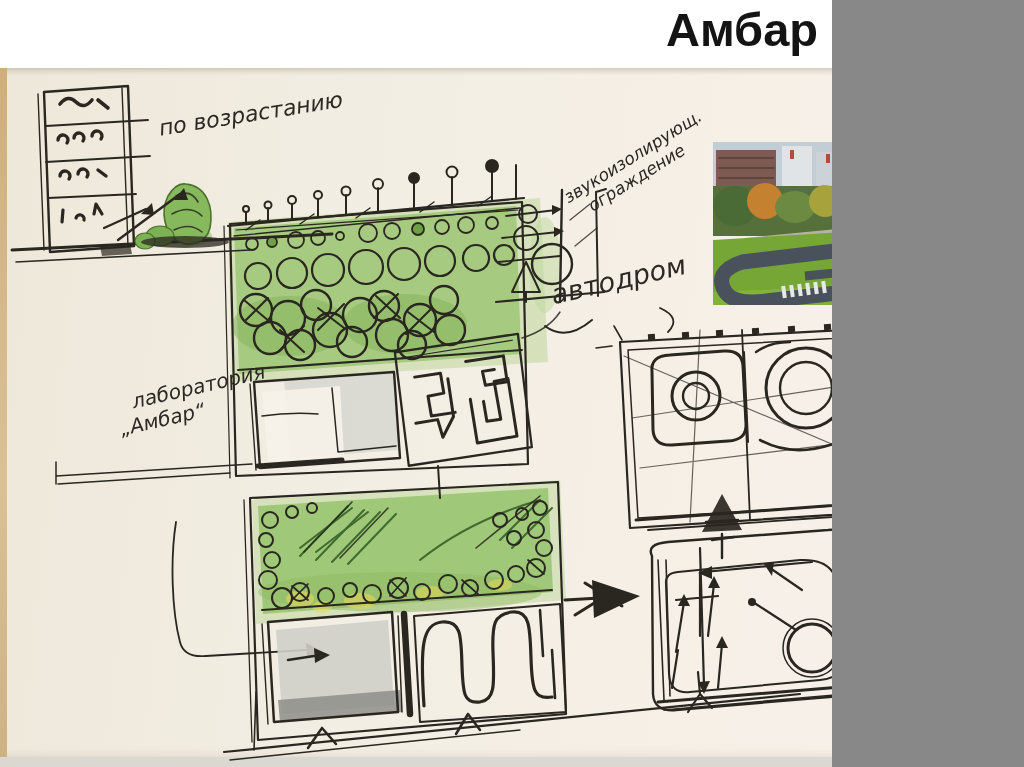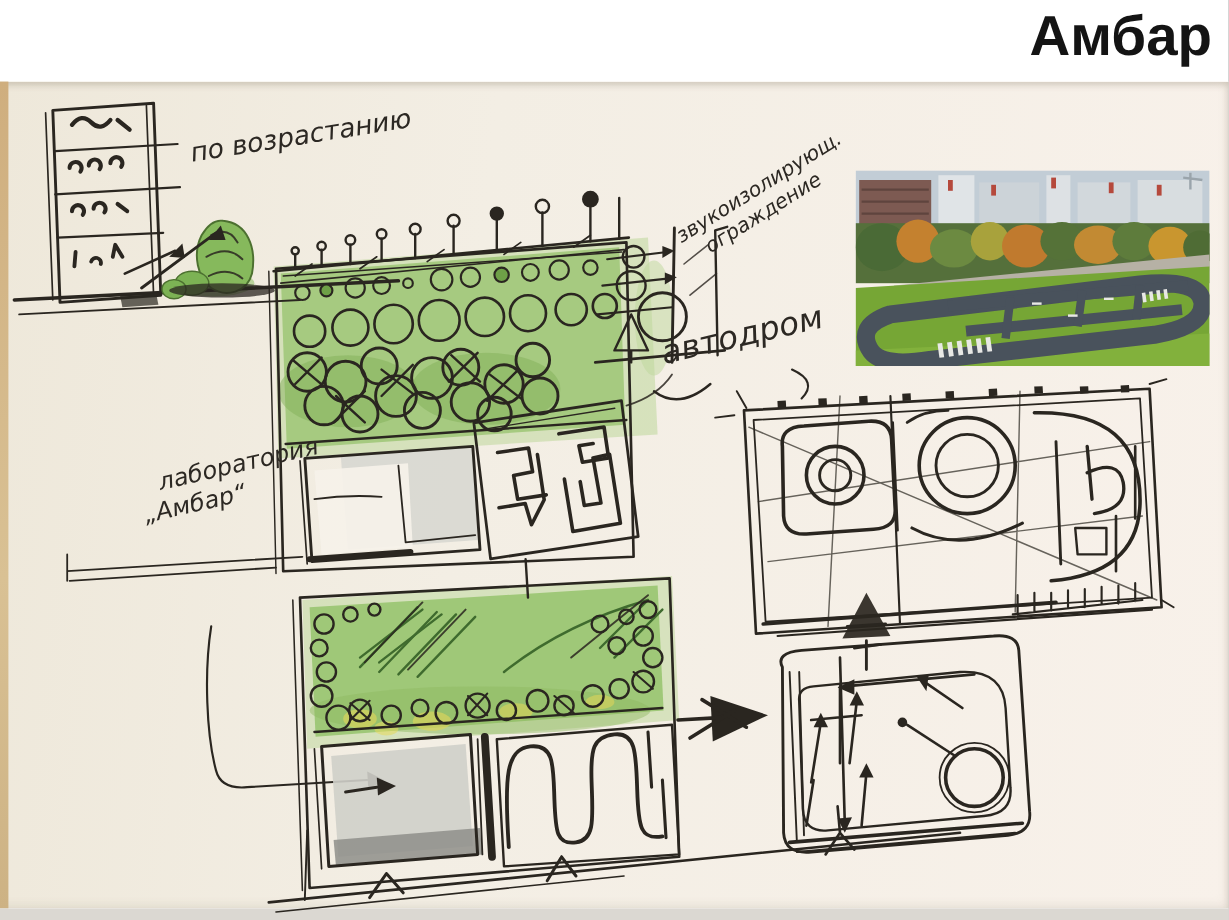--- a/index.html
+++ b/index.html
@@ -1,16 +1,16 @@
 <!DOCTYPE html>
 <html><head>
 <meta charset="utf-8">
 <style>
   html,body{margin:0;padding:0;background:#888;}
-  .slide{position:relative;width:1024px;height:767px;background:#ffffff;overflow:hidden;
+  .slide{position:relative;width:832px;height:767px;background:#ffffff;overflow:hidden;
          font-family:"Liberation Sans",sans-serif;}
   .title{position:absolute;top:2px;right:14px;font-size:47px;font-weight:bold;color:#141414;
          letter-spacing:0px;font-family:"Liberation Sans",sans-serif;}
   .photo{position:absolute;left:0;top:68px;width:1024px;height:689px;
          background:linear-gradient(96deg,#eee8da 0%,#f3eee4 38%,#f8f1ea 100%);
          box-shadow:inset 0 3px 5px rgba(95,82,60,.22), inset -2px -3px 8px rgba(120,105,80,.10);}
   .edge-left{position:absolute;left:0;top:68px;width:7px;height:689px;
          background:linear-gradient(180deg,#cfae7e,#d9c194 60%,#cdb284);}
   .edge-bottom{position:absolute;left:0;top:757px;width:1024px;height:10px;background:#dbd8d2;}
   svg{position:absolute;left:0;top:0;}

